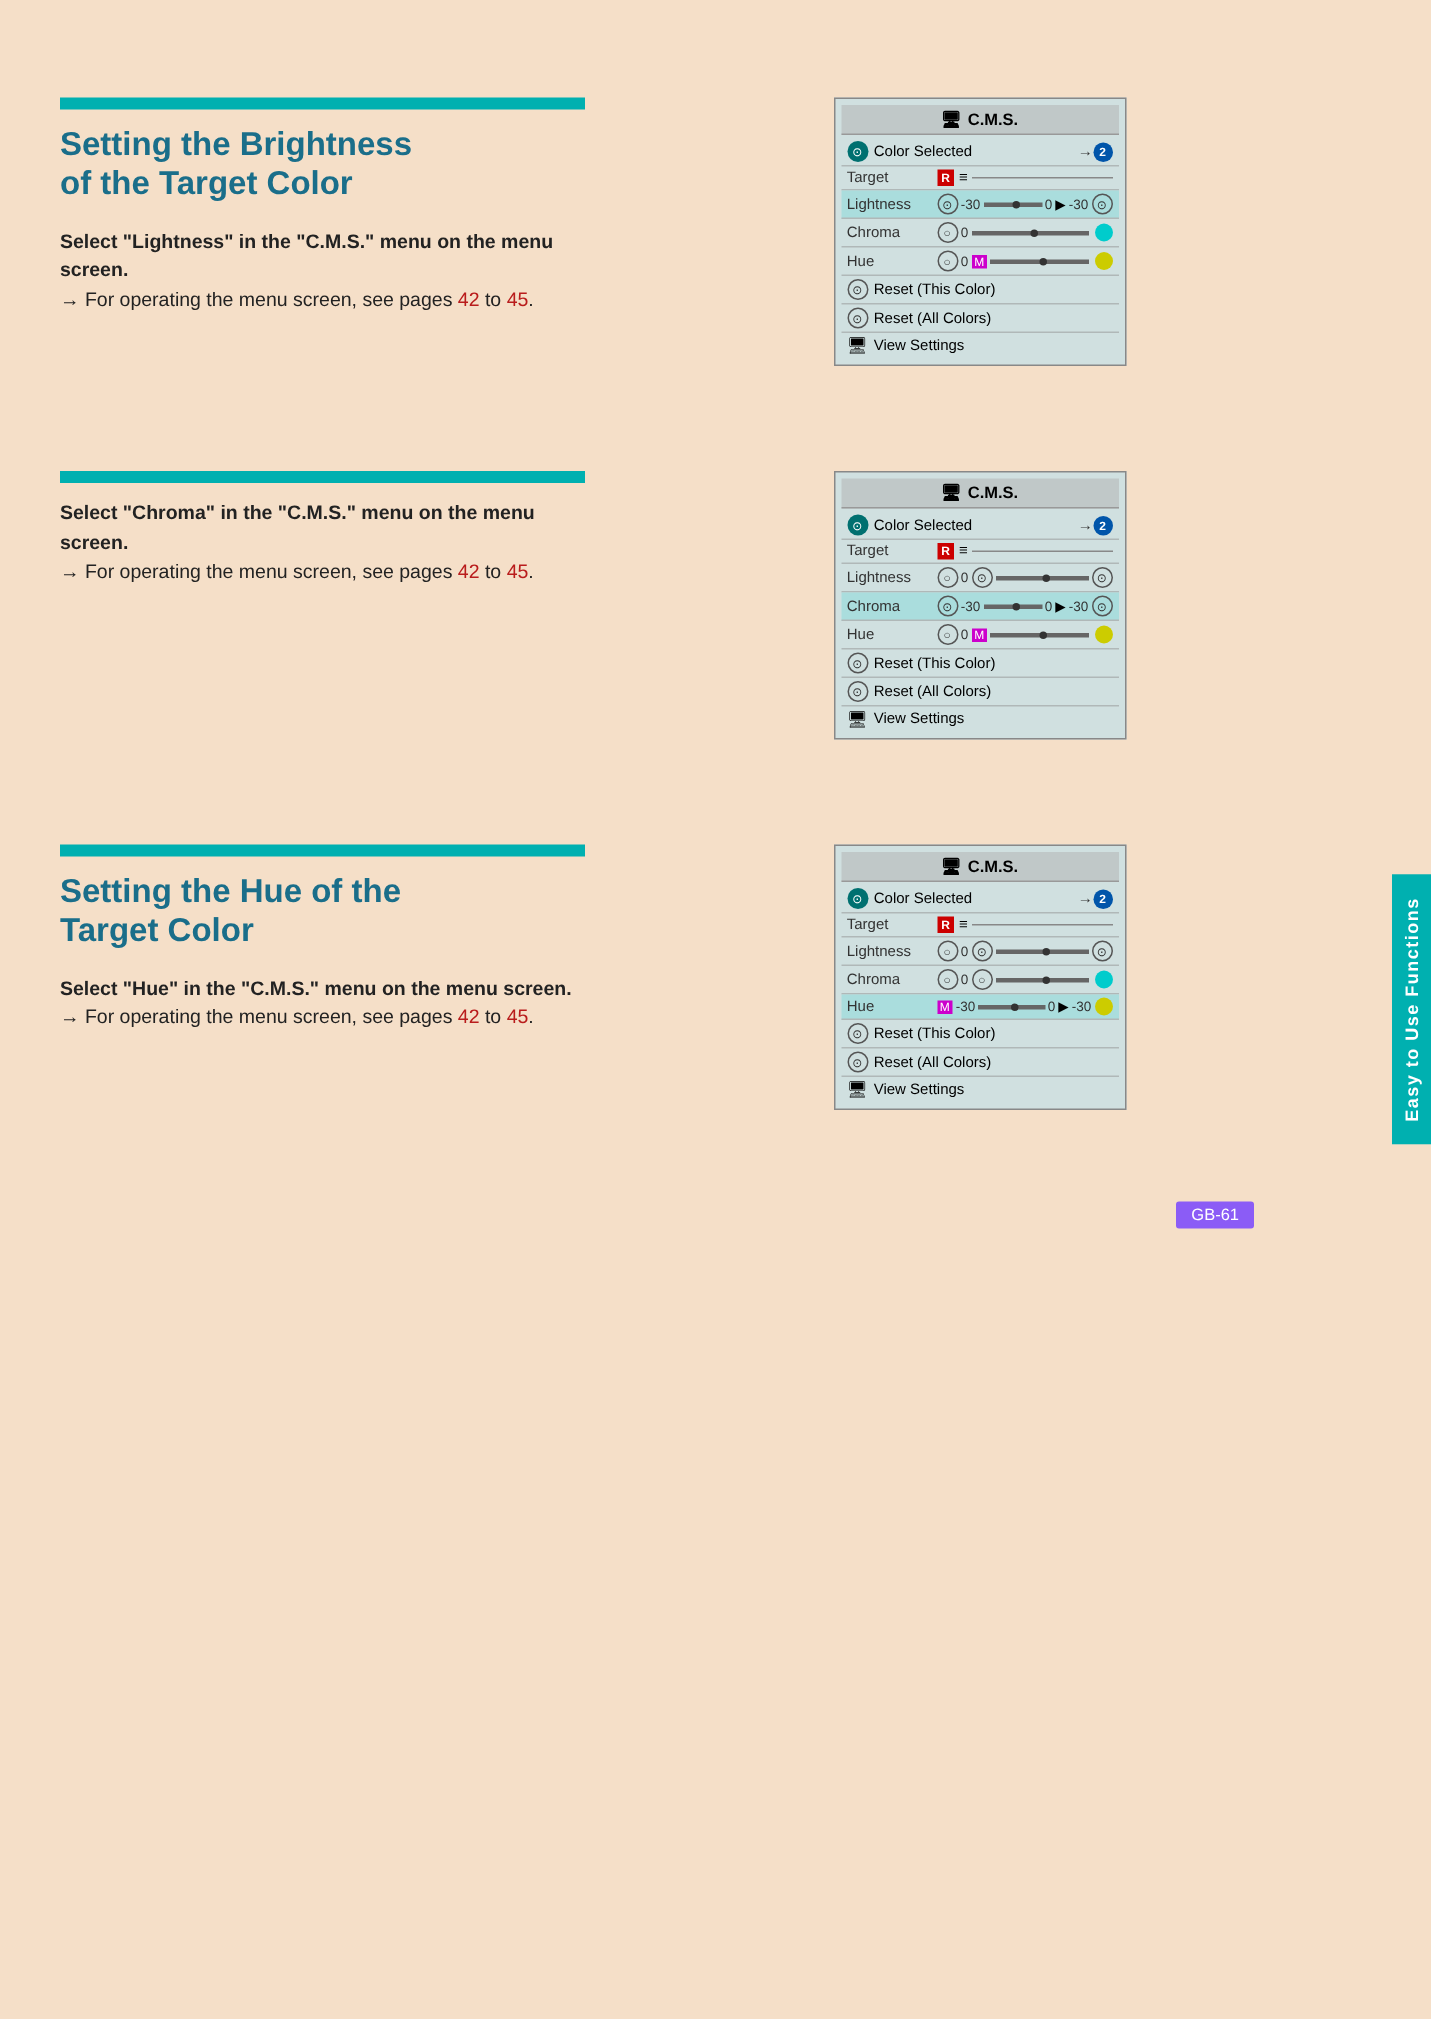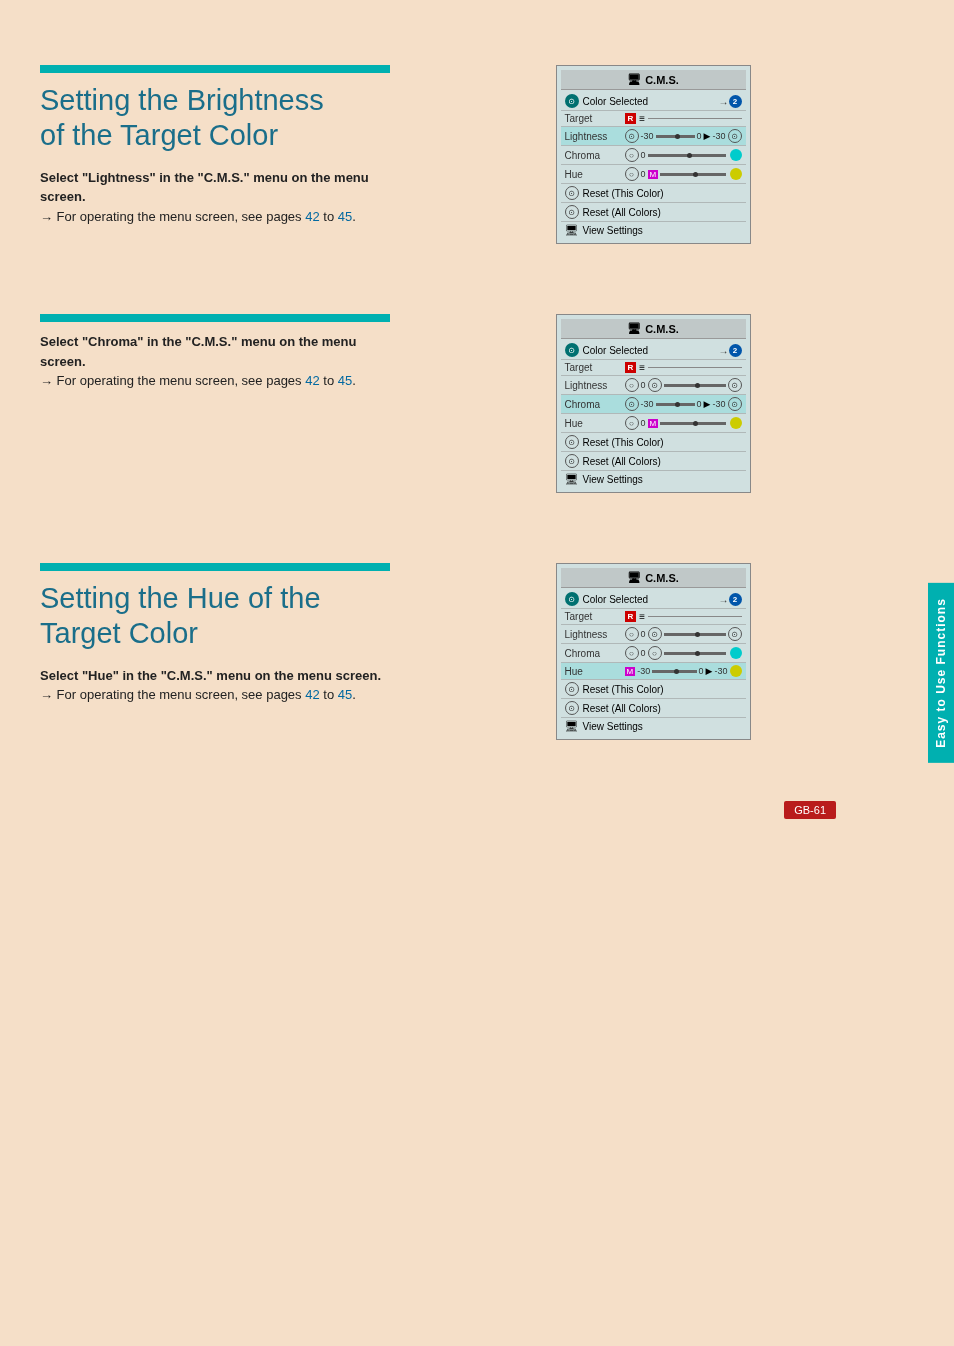--- a/index.html
+++ b/index.html
@@ -70,38 +70,38 @@
 
     .section-bar {
       height: 8px;
       background-color: #00b0b0;
       width: 350px;
       margin-bottom: 10px;
     }
 
     .section-title {
       color: #1a6e8a;
-      font-size: 29px;
-      font-weight: normal;
+      font-size: 22px;
+      font-weight: bold;
       line-height: 1.2;
       margin-bottom: 15px;
     }
 
     .section-body {
       font-size: 13px;
       color: #222;
       line-height: 1.5;
     }
 
     .section-body strong {
       font-weight: bold;
     }
 
     .link-text {
-      color: #0369a1;
+      color: #b91c1c;
       text-decoration: none;
     }
 
     
     .cms-panel {
       background: #d0e0e0;
       border: 1px solid #888;
       width: 195px;
       padding: 4px;
       font-size: 11px;
@@ -509,20 +509,20 @@
           </div>
           <div class="cms-view-row">
             <span style="font-size:11px;">🖥</span>
             <span>View Settings</span>
           </div>
         </div>
       </div>
     </div>
 
     <div style="position:relative; margin-top:60px; text-align:right; padding-right:50px;">
-      <span style="background:#b91c1c; color:white; font-size:11px; padding:3px 10px; border-radius:2px;">GB-61</span>
+      <span style="background:#8b5cf6; color:white; font-size:11px; padding:3px 10px; border-radius:2px;">GB-61</span>
     </div>
   </div>
 
   <div class="sidebar">
     <div class="sidebar-text">Easy to Use Functions</div>
   </div>
 </div>
 
 </body></html>

